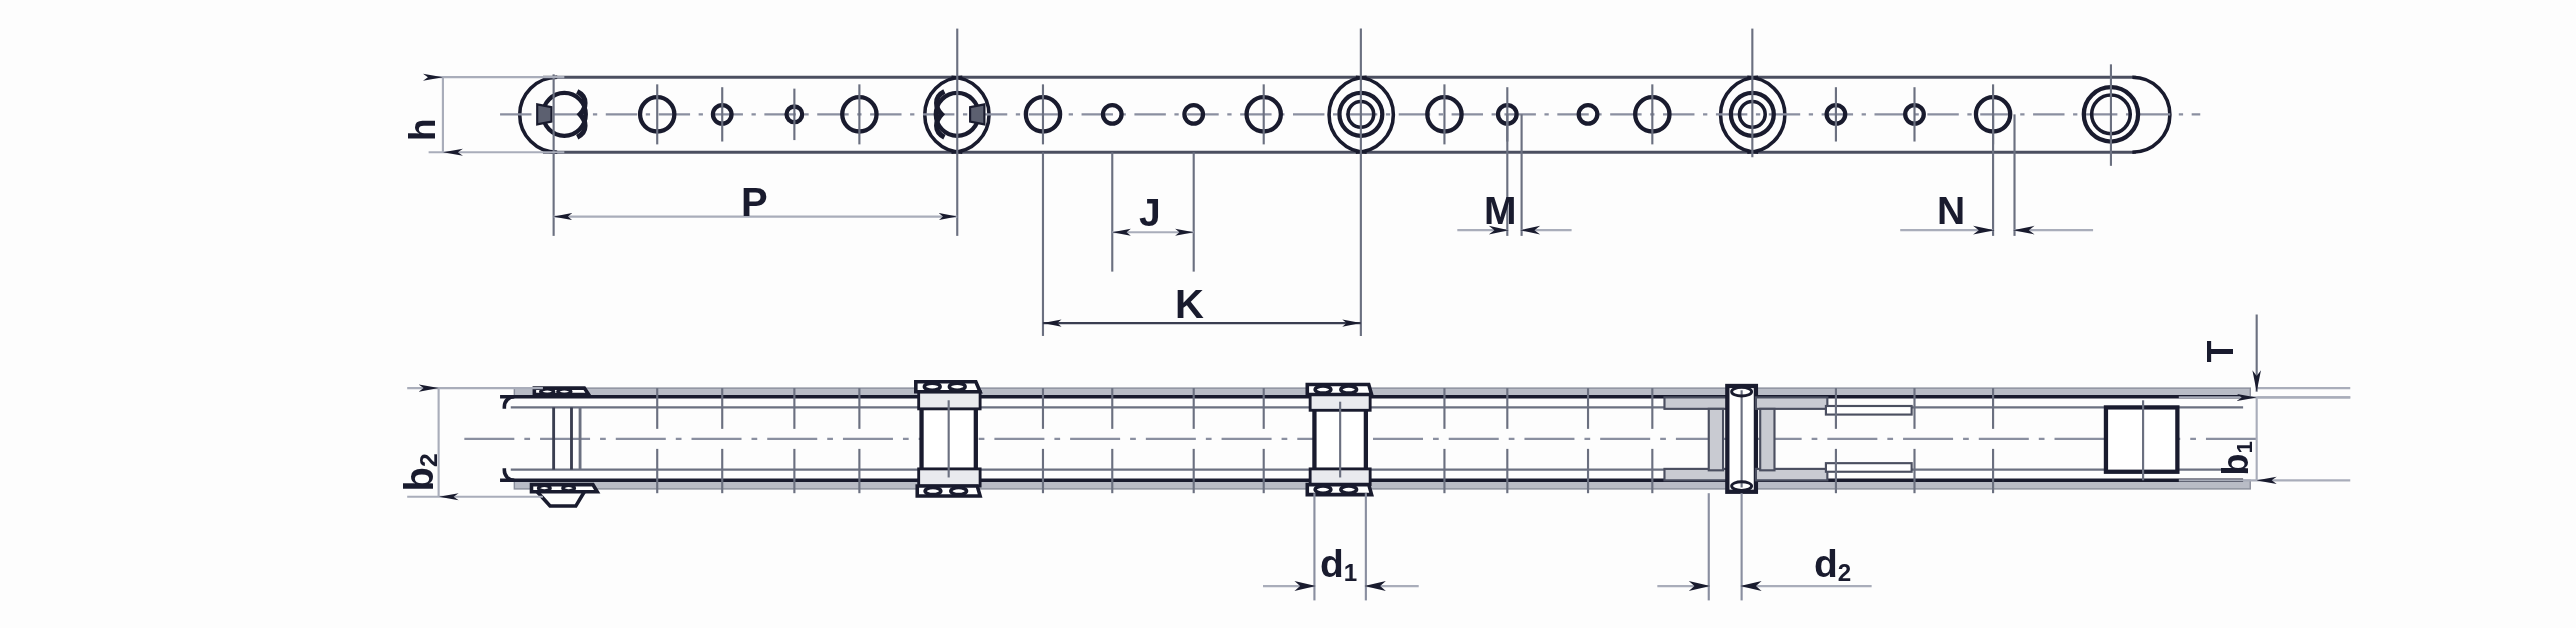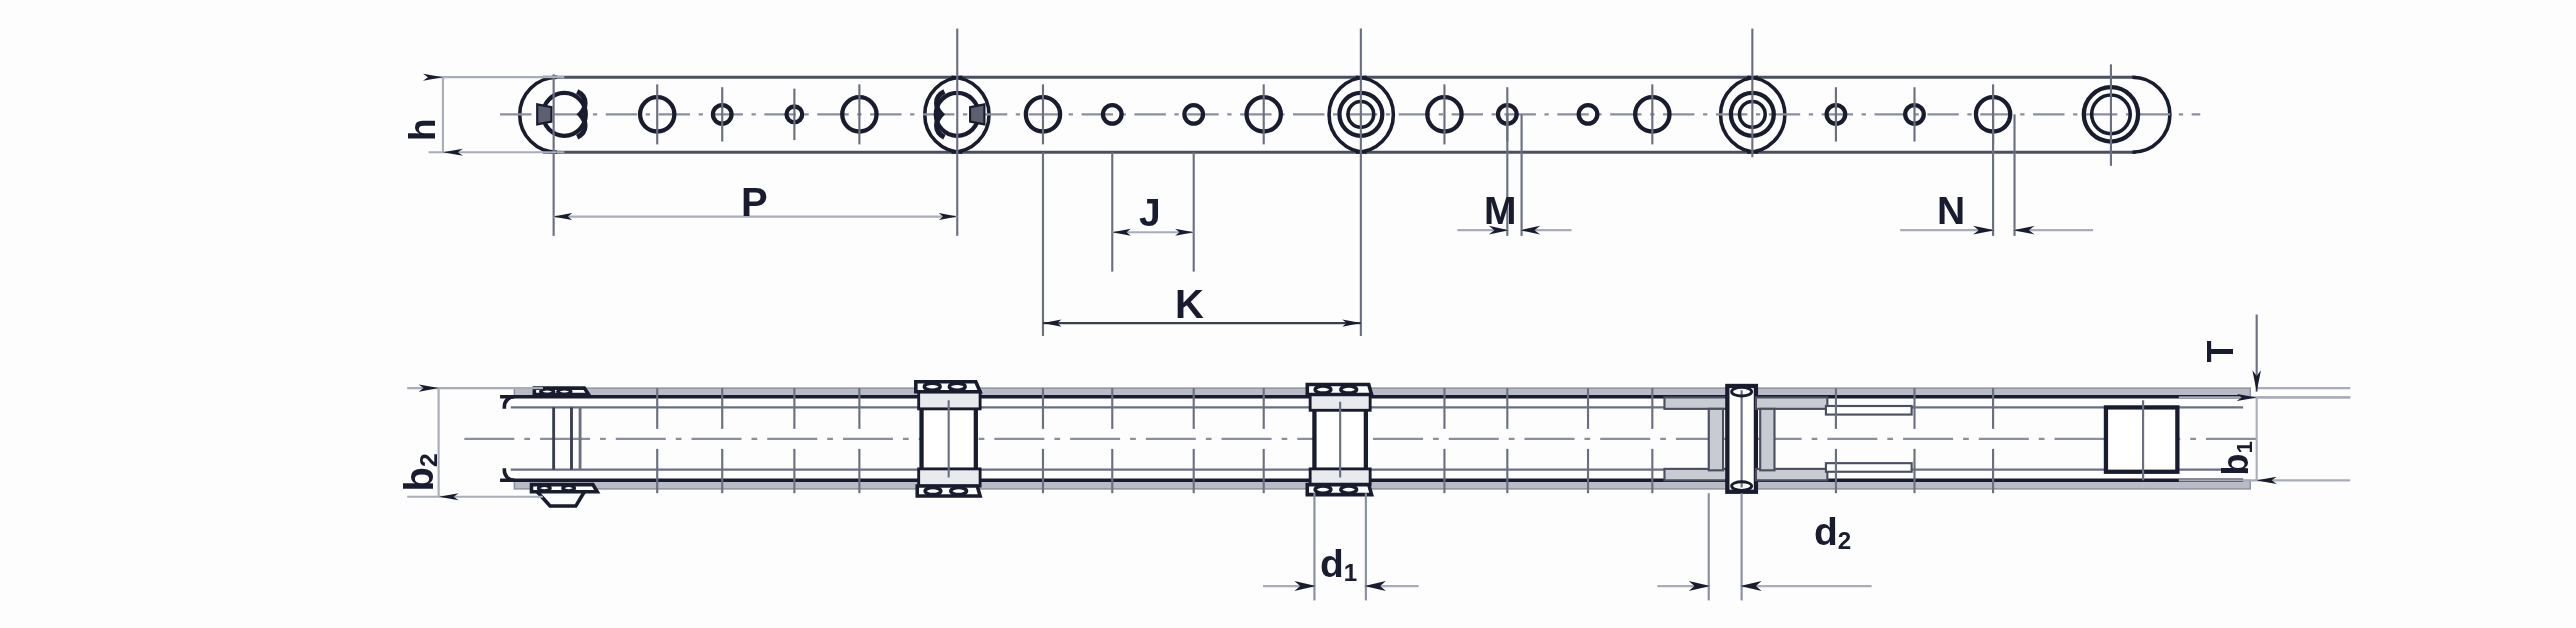--- a/index.html
+++ b/index.html
@@ -406,18 +406,18 @@
   </div>
 
   <div class="dim-label rot rot-ccw" style="left:379px; top:432px; width:79px; font-size:40px;">
     <span>b</span><span class="sub">2</span>
   </div>
 
   <div class="dim-label" style="left:1320px; top:544px; font-size:39px;">
     <span>d</span><span class="sub">1</span>
   </div>
 
-  <div class="dim-label" style="left:1814px; top:512px; font-size:39px;text-align:right;">
+  <div class="dim-label" style="left:1814px; top:544px; font-size:39px;text-align:right;">
     <span>d</span><span class="sub">2</span>
   </div>
 
 </div>
 
 
 </body></html>

